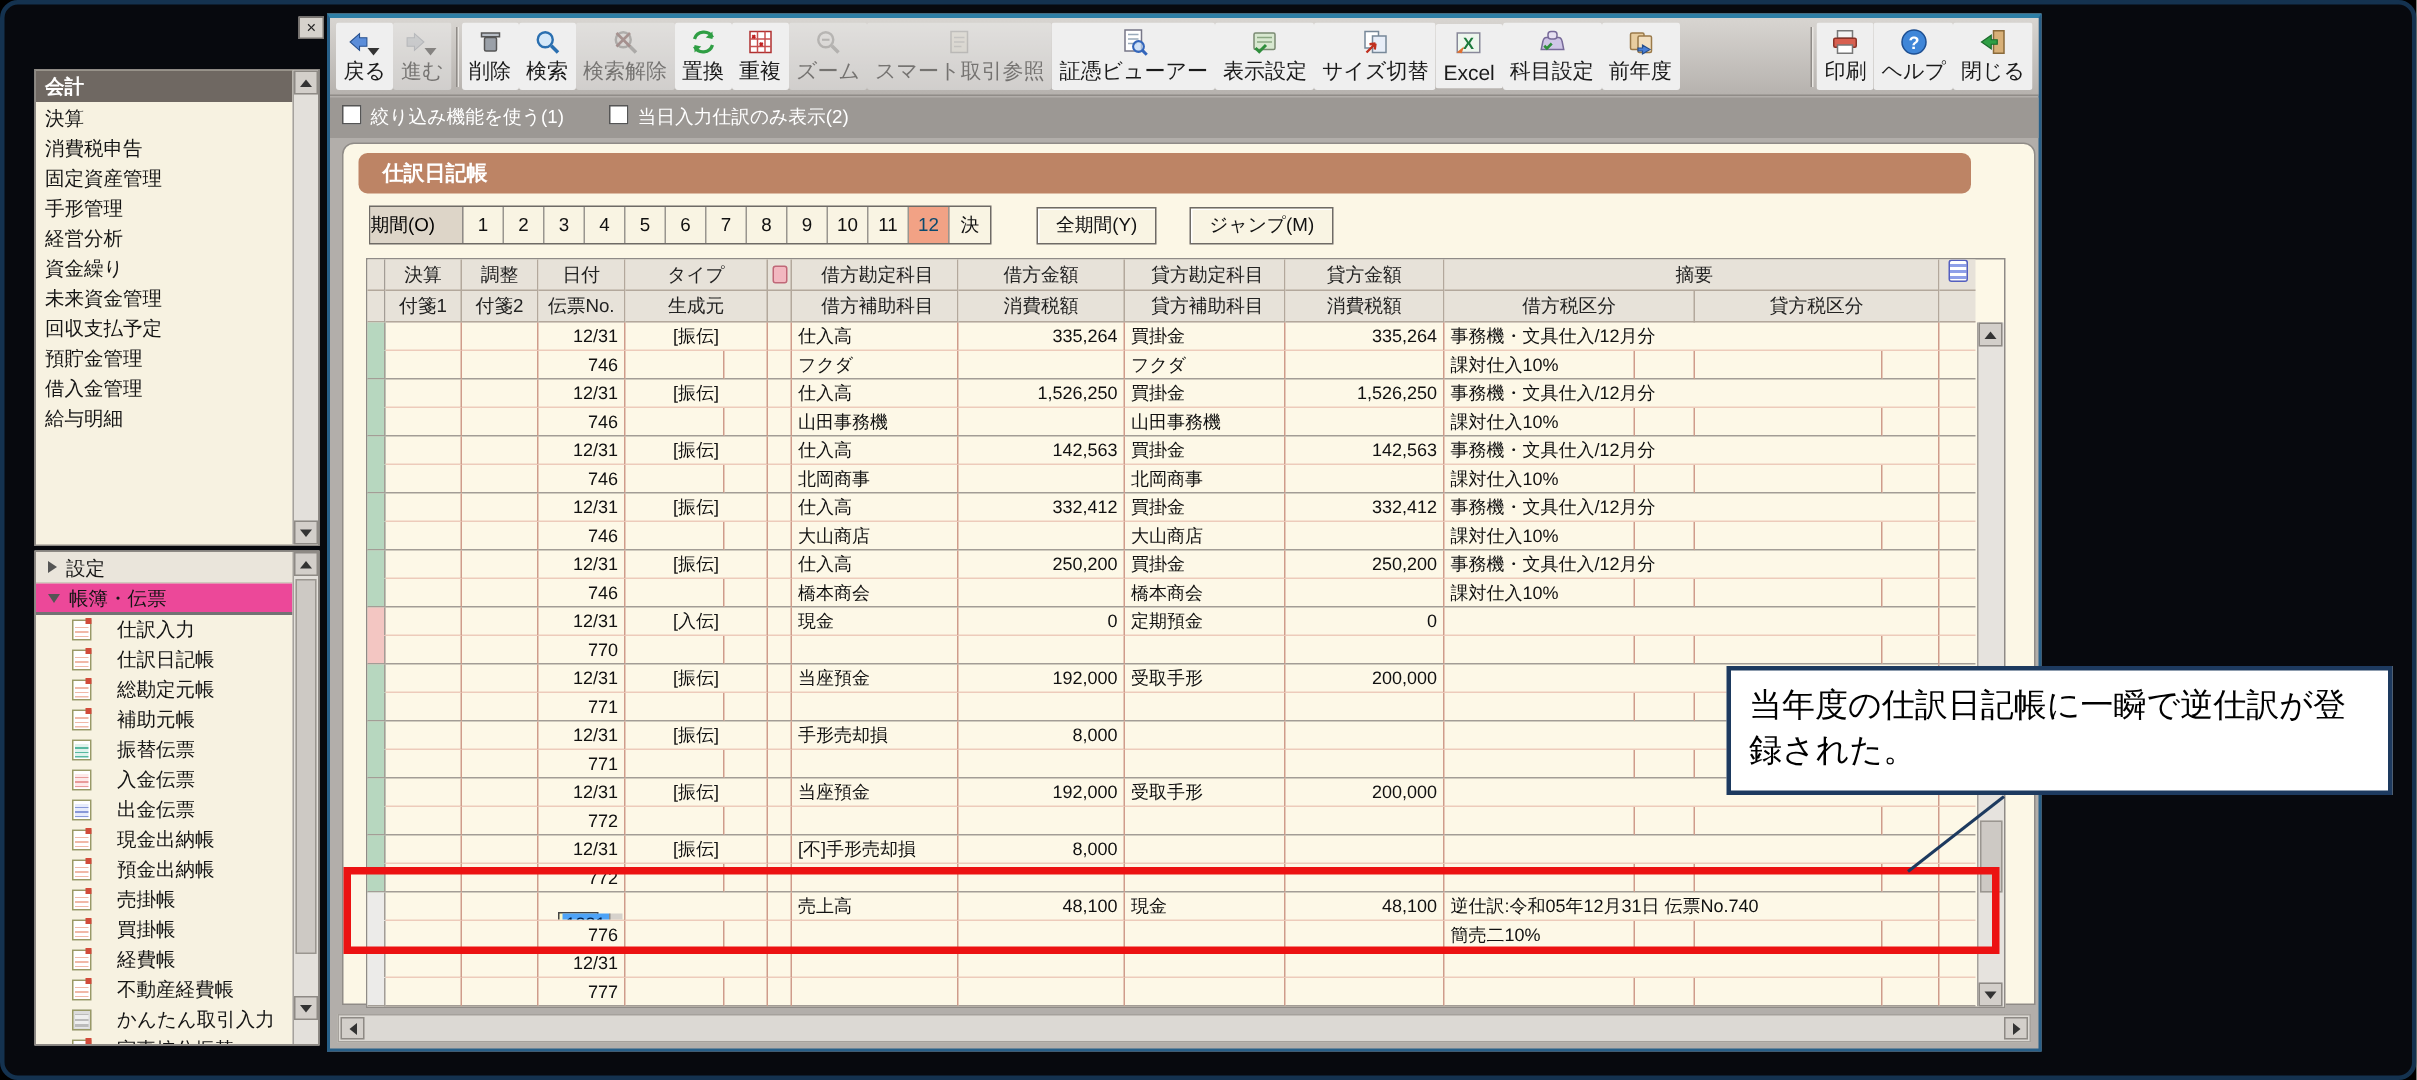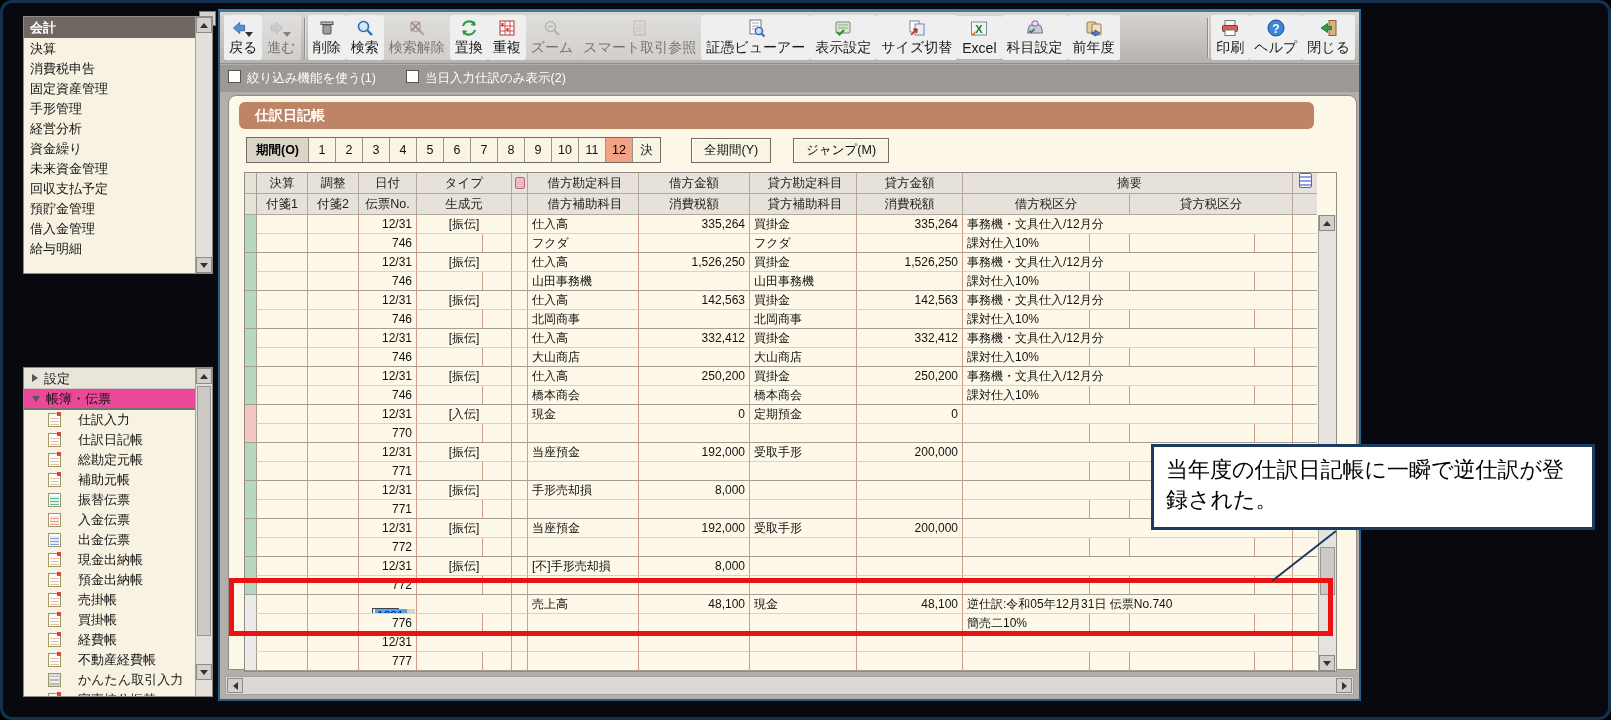--- a/index.html
+++ b/index.html
@@ -2,21 +2,21 @@
 <html><head>
 <meta charset="utf-8">
 <style>
 *{box-sizing:border-box;margin:0;padding:0}
 body{background:#000;font-family:"Liberation Sans","DejaVu Sans",sans-serif}
 .screen{position:relative;width:1611px;height:720px;background:#07090e;border:3px solid #14324f;border-radius:12px;overflow:hidden}
 
 
 .sb-close{position:absolute;left:196px;top:8px;width:17px;height:15px;background:#d6d2cc;border:1px solid #7a7672;color:#222;font-size:11px;line-height:12px;text-align:center;cursor:default}
 .panel{position:absolute;left:20px;width:190px;background:#f7f2e1;border:1px solid #8e8a85}
-.panel1{top:13px;height:258px}
+.panel1{top:43px;height:318px}
 .panel2{top:364px;height:330px;overflow:hidden}
 .nav-header{height:21px;background:#6f6862;color:#fff;font-size:13px;font-weight:bold;line-height:21px;padding-left:6px;margin-right:17px}
 .nav-list{position:absolute;left:0;top:22px;right:17px;bottom:0}
 .nav-item{height:20px;line-height:20px;font-size:13px;color:#151515;padding-left:6px;white-space:nowrap}
 .vscroll{position:absolute;right:0;top:0;bottom:0;width:17px;background:#e3e0db;border-left:1px solid #a5a19c}
 .sbtn{position:absolute;left:0;width:16px;height:16px;background:#d3cfca;border:1px solid #8e8a85;display:flex;align-items:center;justify-content:center}
 .sbtn.top{top:0}.sbtn.bot{bottom:0}
 .sthumb{position:absolute;left:1px;width:14px;background:#cdc9c4;border:1px solid #9a9690}
 .tree-group{height:21px;line-height:21px;font-size:13px;color:#151515;display:flex;align-items:center;gap:6px;padding-left:8px;margin-right:17px}
 .tg1{background:#eae5db;border-bottom:1px solid #cfc9bd}
@@ -51,24 +51,24 @@
 
 .filterbar{position:absolute;left:0;top:53px;right:0;height:27px;background:#9c9894;display:flex;align-items:center;gap:30px;padding-left:8px}
 .fcheck{display:flex;align-items:flex-start;gap:6px}
 .fbox{width:13px;height:13px;background:#fff;border:1px solid #555}
 .flabel{font-size:12.5px;color:#fff}
 
 .content{position:absolute;left:8px;top:83px;width:1129px;height:575px;background:#fcf7e6;border:1px solid #8f8b87;border-radius:8px 8px 0 0}
 .titlebar{position:absolute;left:10px;top:6px;width:1075px;height:27px;background:#bd8465;border-radius:6px;color:#fff;font-size:14px;font-weight:bold;line-height:27px;padding-left:16px}
 .periodbar{position:absolute;left:17px;top:41px;height:26px;display:flex;align-items:center}
 .pgroup{display:flex;border:1px solid #6f6b66;background:#f9f4e3}
-.plabel{width:62px;height:24px;line-height:24px;text-align:center;font-size:12.5px;font-weight:bold;background:#ddd5c8;border-right:1px solid #8f8b87}
+.plabel{width:62px;height:24px;line-height:24px;text-align:left;font-size:12.5px;font-weight:normal;background:#ddd5c8;border-right:1px solid #8f8b87}
 .pmonth{width:27px;height:24px;line-height:24px;text-align:center;font-size:12.5px;border-right:1px solid #9a968f;color:#111}
 .pmonth:last-child{border-right:none}
-.pmonth.sel{background:#f2a285;color:#000000}
+.pmonth.sel{background:#f2a285;color:#0c4a6e}
 .pbtn{height:25px;line-height:23px;padding:0 12px;background:#f9f4e3;border:1px solid #6f6b66;box-shadow:inset 1px 1px 0 #fff;font-size:12.5px;color:#111;text-align:center}
 .pb1{margin-left:30px}.pb2{margin-left:22px}
 
 
 .table{position:absolute;left:15px;top:76px;width:1093px;height:500px;border:1px solid #8f8b87;background:#fdf8e7}
 .trow{display:flex;height:21px}
 .hcell{background:#e7e2d9;border-right:1px solid #b3a89c;border-bottom:1px solid #b3a89c;font-size:12.5px;color:#222;text-align:center;line-height:20px;overflow:hidden;white-space:nowrap}
 .drow{display:flex;height:19px}
 .dcell{border-right:1px solid #cf9c8b;font-size:12px;color:#111;line-height:18px;overflow:hidden;white-space:nowrap}
 .l1 .dcell{border-bottom:1px solid #edcbbb}

